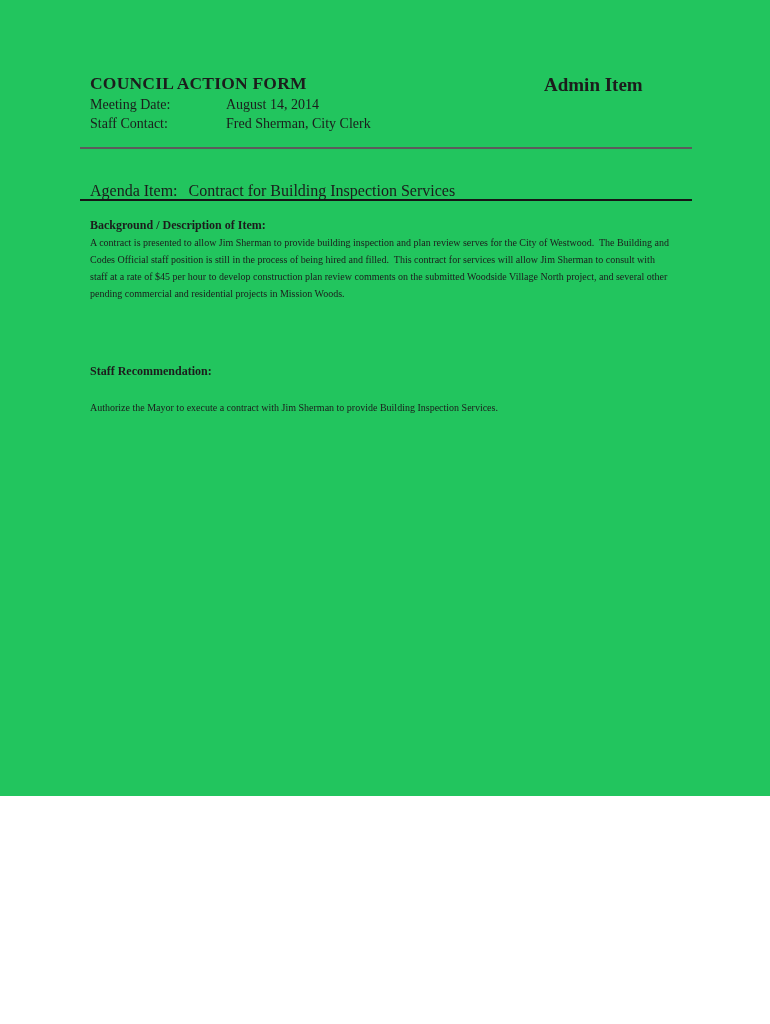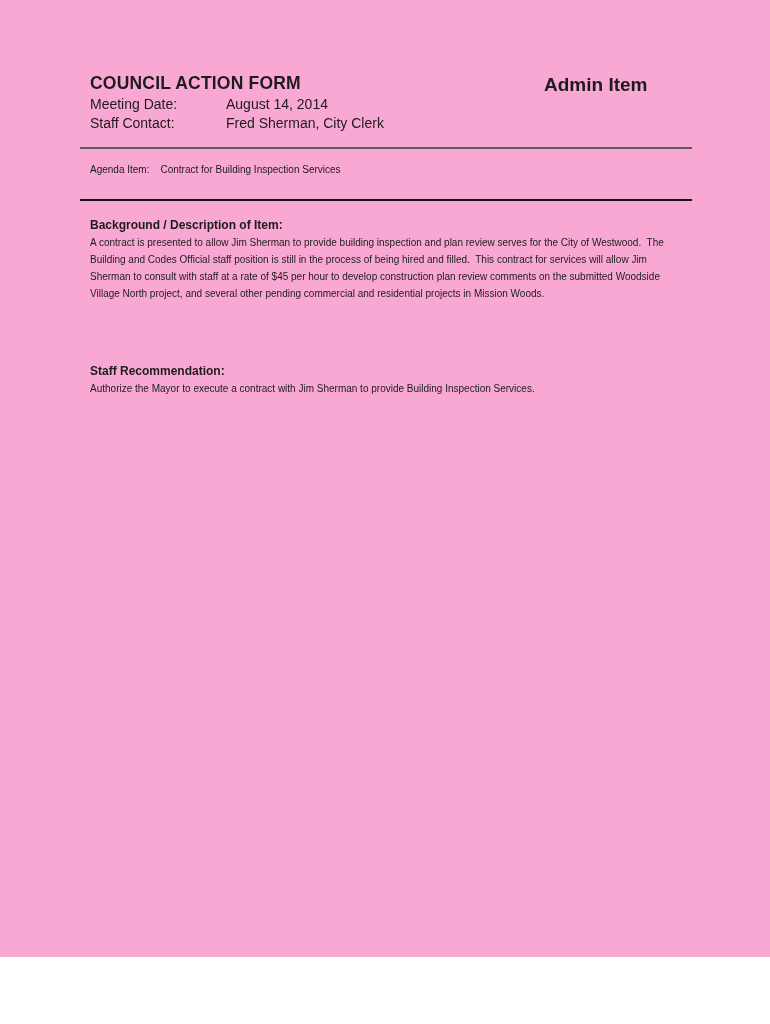--- a/index.html
+++ b/index.html
@@ -3,23 +3,23 @@
 <meta charset="utf-8">
 <style>
   html, body {
     margin: 0;
     padding: 0;
     background: #ffffff;
   }
   .page {
     position: relative;
     width: 770px;
-    height: 957px;
-    background: #f9a8d4;
-    font-family: Liberation Sans, sans-serif;
+    height: 796px;
+    background: #22c55e;
+    font-family: Liberation Serif, serif;
     color: #1c1c1c;
     overflow: hidden;
   }
   .doc-title {
     position: absolute;
     left: 90px;
     top: 73px;
     margin: 0;
     font-size: 17.5px;
     font-weight: bold;
@@ -54,22 +54,22 @@
     height: 2px;
     border: none;
     margin: 0;
     padding: 0;
   }
   .rule-top    { top: 147px; background: #5c5c5c; }
   .rule-bottom { top: 199px; background: #161616; }
   .agenda-row {
     position: absolute;
     left: 90px;
-    top: 161px;
-    font-size: 10px;
+    top: 182px;
+    font-size: 16px;
     line-height: 18px;
     white-space: nowrap;
   }
   .agenda-value { margin-left: 11px; }
   .section-heading {
     position: absolute;
     left: 90px;
     margin: 0;
     font-size: 12px;
     font-weight: bold;
@@ -84,21 +84,21 @@
     margin: 0;
     font-size: 10px;
     line-height: 17px;
     white-space: pre-wrap;
   }
   .body-background {
     top: 234px;
     width: 582px;
   }
   .body-recommendation {
-    top: 380px;
+    top: 399px;
     width: 582px;
   }
 </style>
 </head>
 <body>
 
 <div class="page">
 
   <h1 class="doc-title">COUNCIL ACTION FORM</h1>
 

